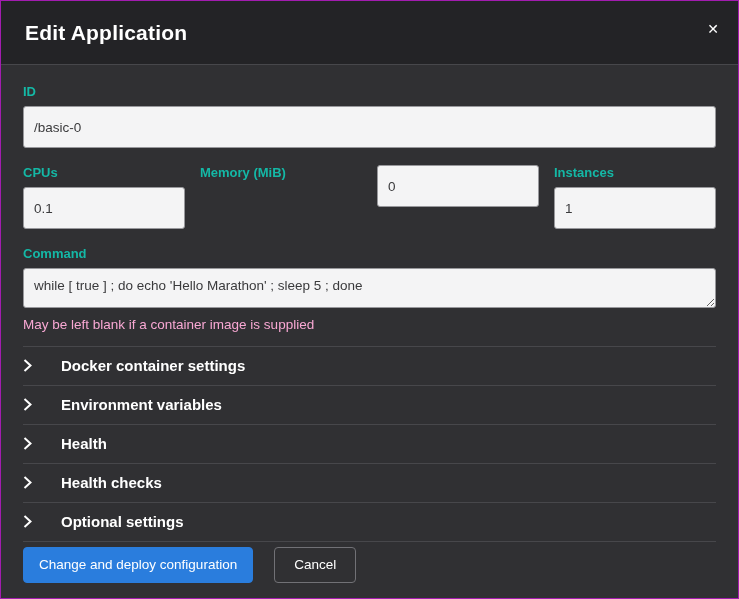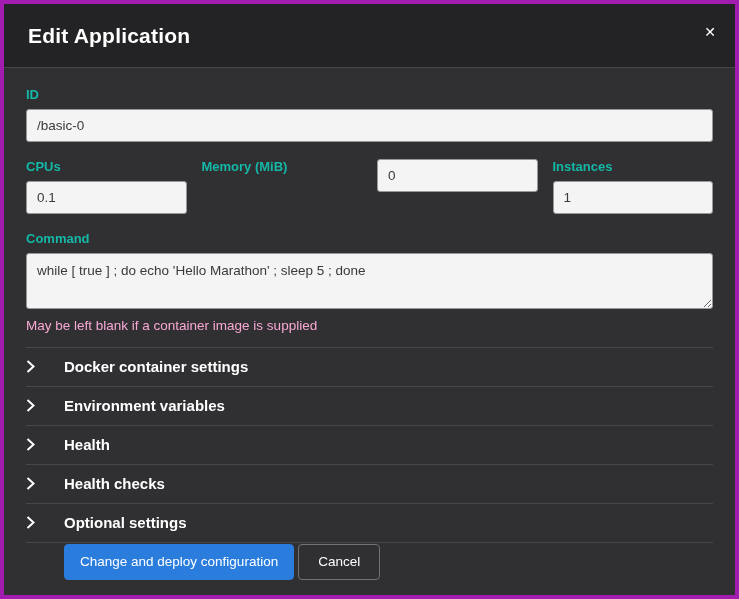--- a/index.html
+++ b/index.html
@@ -5,21 +5,21 @@
   * { box-sizing: border-box; margin: 0; padding: 0; }
   html, body { background: #1b1b1d; }
   body {
     font-family: "Liberation Sans", sans-serif;
     -webkit-font-smoothing: antialiased;
   }
   .modal {
     width: 739px;
     height: 599px;
     background: #303033;
-    border: 4px solid #a21caf;
+    border: 1px solid #a21caf;
     color: #ffffff;
     display: flex;
     flex-direction: column;
     overflow: hidden;
   }
   .modal-header {
     background: #232326;
     padding: 18px 24px 17px 24px;
     border-bottom: 1px solid #47474b;
     position: relative;
@@ -53,40 +53,40 @@
   }
   .form-label {
     display: block;
     font-size: 13px;
     font-weight: 700;
     margin-bottom: 7px;
     color: #14b8a6;
   }
   .text-input {
     width: 100%;
-    height: 33px;
+    height: 42px;
     background: #f4f4f5;
     border: 1px solid #98989c;
     border-radius: 3px;
     padding: 0 10px;
     font-size: 13.5px;
     color: #3a3a3c;
     font-family: "Liberation Sans", sans-serif;
   }
   .field-row {
     display: grid;
     grid-template-columns: repeat(4, 1fr);
     gap: 15px;
     margin-top: 17px;
   }
   .command-group { margin-top: 17px; }
   .command-textarea {
     display: block;
     width: 100%;
-    height: 56px;
+    height: 40px;
     background: #f4f4f5;
     border: 1px solid #98989c;
     border-radius: 3px;
     padding: 8px 10px;
     font-size: 13.5px;
     color: #3a3a3c;
     font-family: "Liberation Sans", sans-serif;
     resize: both;
     line-height: 1.35;
   }
@@ -115,23 +115,22 @@
   .chevron {
     display: inline-flex;
     width: 9px;
     flex: 0 0 9px;
     align-items: center;
   }
   .modal-footer {
     flex: 0 0 auto;
     padding: 13px 22px 15px 22px;
     display: flex;
-    gap: 4px;
+    gap: 21px;
     align-items: center;
-    margin-left: 38px;
   }
   .btn {
     border-radius: 4px;
     font-size: 13.5px;
     font-family: "Liberation Sans", sans-serif;
     cursor: pointer;
     height: 36px;
     line-height: 34px;
     padding: 0 15px;
   }

